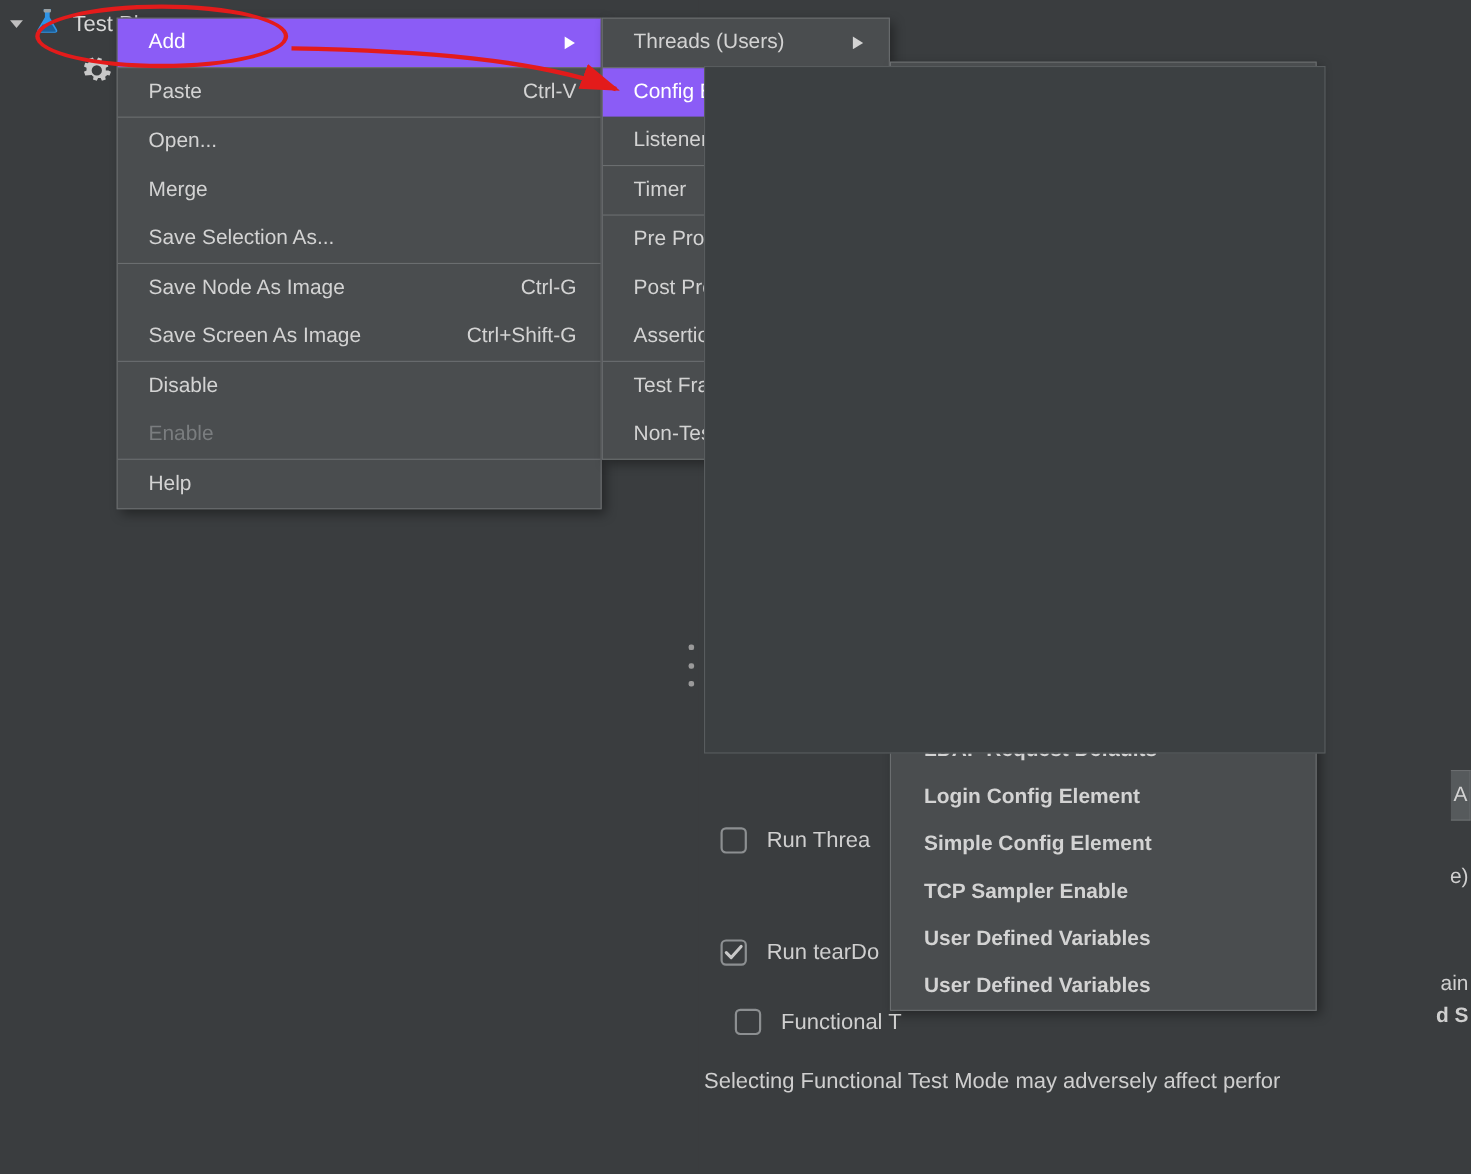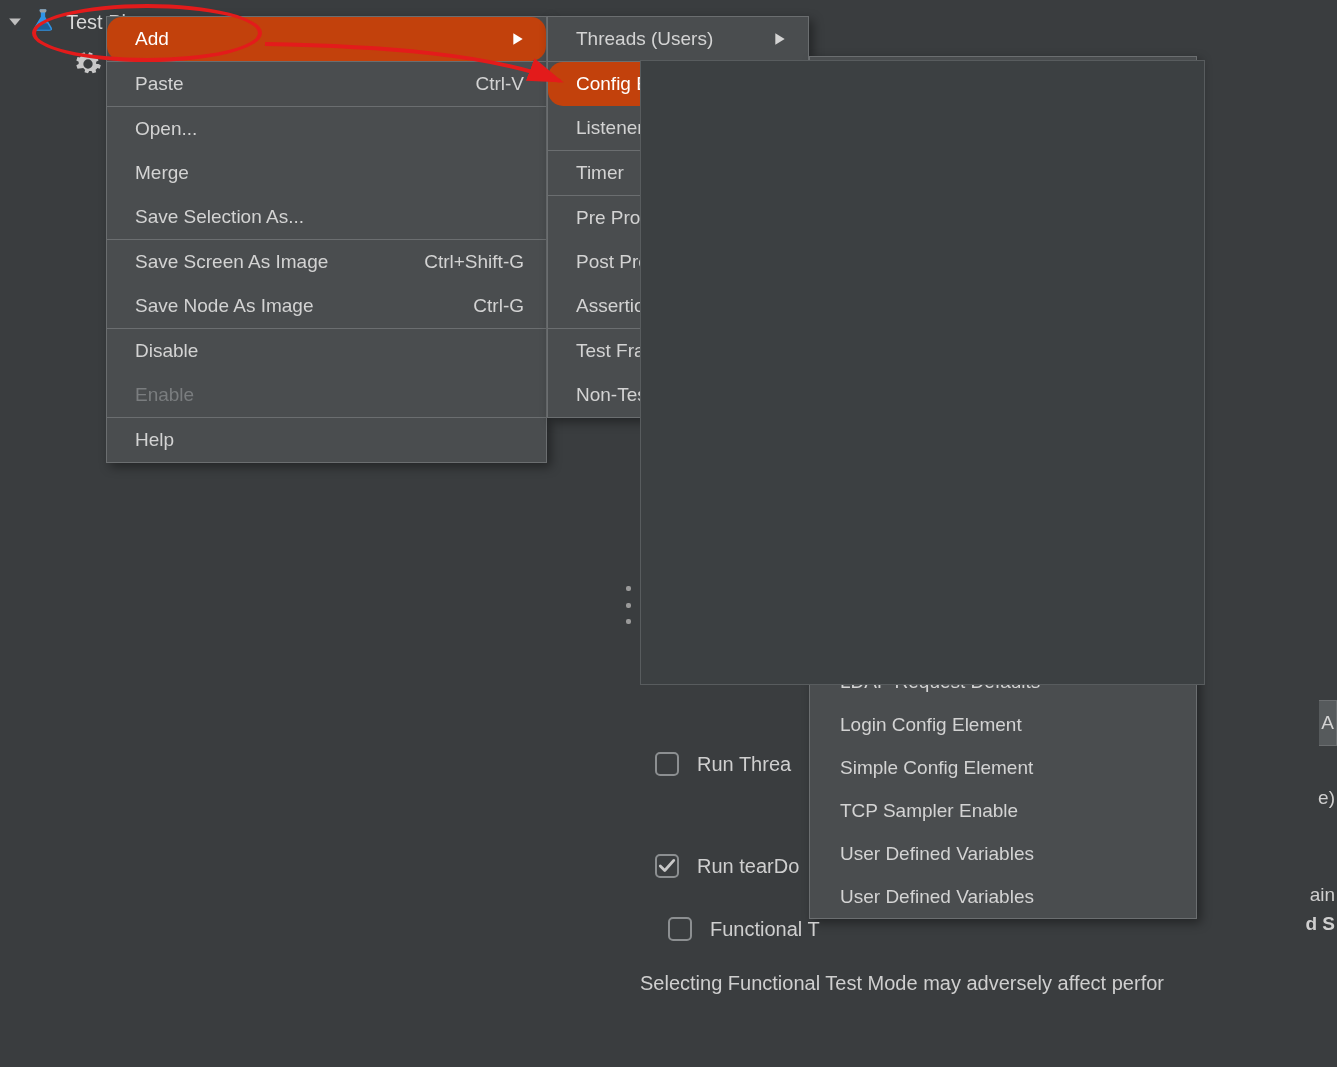--- a/index.html
+++ b/index.html
@@ -35,34 +35,34 @@
     background:#4a4d4f;
     border:1px solid #6b6e70;
     box-shadow: 4px 4px 10px rgba(0,0,0,.4);
   }
   .menu .row {
     display:flex; align-items:center; justify-content:space-between;
     height:44px; padding:0 22px 0 28px;
     color:#d3d3d3;
     cursor:default;
   }
-  .menu .row.hl { background:#c2410c; color:#fff;border-radius:15px; }
+  .menu .row.hl { background:#8b5cf6; color:#fff; }
   .menu .row.dim { color:#7a7d7f; }
   .menu .sep { height:1px; background:#6b6e70; margin:0; }
   .menu .label { flex:1 1 auto; }
   .menu .shortcut { margin-left:40px; color:#d3d3d3; }
   .menu .arrow { margin-left:20px; display:inline-flex; }
   .menu .arrow svg { width:12px; height:14px; fill:#d3d3d3; }
   .menu .row.hl .arrow svg { fill:#fff; }
 
   
   #ctx1 { left:106px; top:16px; width:441px; }
   #ctx2 { left:547px; top:16px; width:262px; }
   #ctx3 { left:809px; top:56px; width:388px; }
-  #ctx3 .row { height:43px; padding-left:30px; }
+  #ctx3 .row { height:43px; padding-left:30px;font-weight:bold; }
 
   
   .check-row { position:absolute; display:flex; align-items:center; font-size:20px; color:#cfcfcf; height:32px; }
   .check-row .box {
     width:24px; height:24px; border:2px solid #8c8f91; border-radius:5px; margin-right:18px;
     display:flex; align-items:center; justify-content:center;
   }
   .check-row .box.checked svg { width:18px; height:18px; }
   #cb1 { left:655px; top:748px; }
   #cb2 { left:655px; top:850px; }
@@ -129,26 +129,26 @@
       <span class="label">Open...</span>
     </div>
     <div class="row">
       <span class="label">Merge</span>
     </div>
     <div class="row">
       <span class="label">Save Selection As...</span>
     </div>
     <div class="sep"></div>
     <div class="row">
+      <span class="label">Save Node As Image</span>
+      <span class="shortcut">Ctrl-G</span>
+    </div>
+    <div class="row">
       <span class="label">Save Screen As Image</span>
       <span class="shortcut">Ctrl+Shift-G</span>
-    </div>
-    <div class="row">
-      <span class="label">Save Node As Image</span>
-      <span class="shortcut">Ctrl-G</span>
     </div>
     <div class="sep"></div>
     <div class="row">
       <span class="label">Disable</span>
     </div>
     <div class="row dim">
       <span class="label">Enable</span>
     </div>
     <div class="sep"></div>
     <div class="row">

